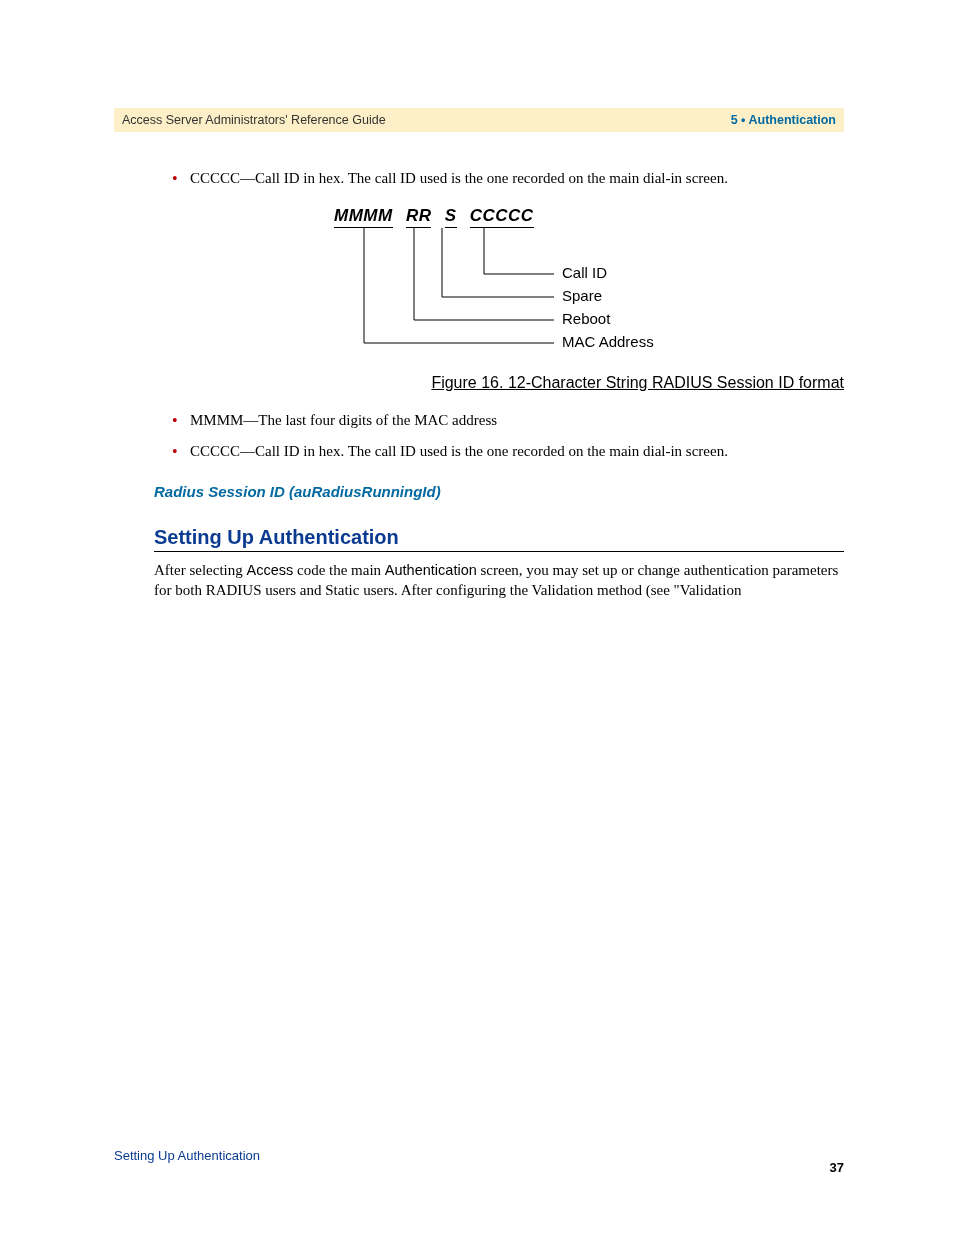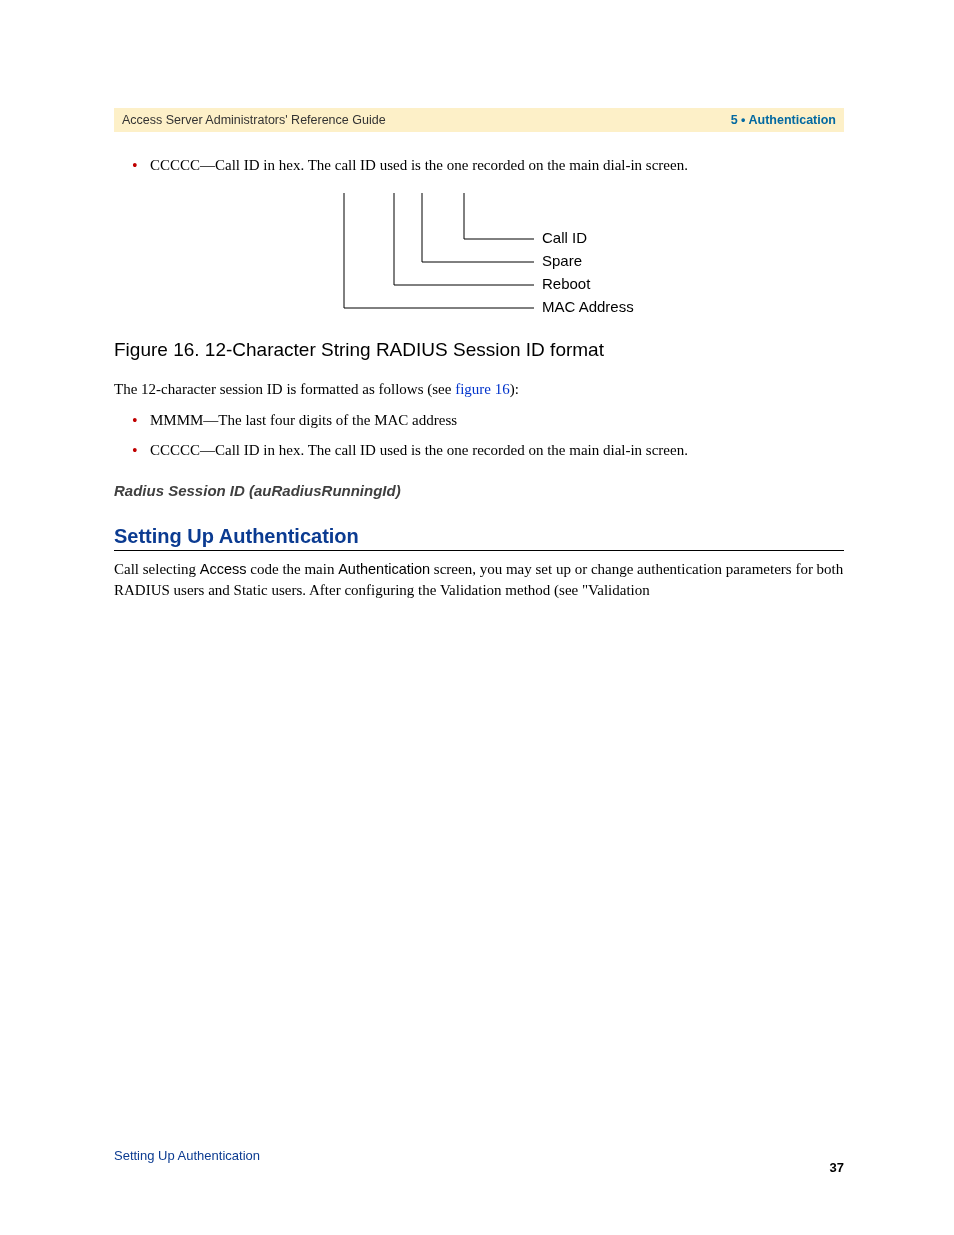--- a/index.html
+++ b/index.html
@@ -27,21 +27,22 @@
     font-size: 12.5px;
   }
   .header-left {
     color: #333;
   }
   .header-right {
     font-weight: bold;
     color: #0369a1;
   }
   .content {
-    padding-top: 23px;
+    padding-top: 36px;
+    margin-left: 40px;
   }
   ul.bullets {
     list-style: none;
     padding: 0;
     margin: 0 0 0 18px;
   }
   ul.bullets > li {
     position: relative;
     padding-left: 18px;
     margin-bottom: 10px;
@@ -76,38 +77,39 @@
     padding-bottom: 1px;
     margin-right: 8px;
     display: inline-block;
   }
   .d-labels {
     font-family: Arial, Helvetica, sans-serif;
     font-size: 15px;
     color: #000;
   }
   .figure-caption {
-    text-align: left;
-    font-family: Arial, Helvetica, sans-serif;
-    font-size: 19px;
+    text-align: right;
+    font-family: Arial, Helvetica, sans-serif;
+    font-size: 16px;
     margin: 12px 0 18px 0;
+    text-decoration: underline;
   }
   .body-para {
     font-size: 15px;
     line-height: 1.35;
     margin: 0 0 10px 0;
   }
   .link-blue {
     color: #0033cc;
   }
   .h3-blue-italic {
     font-family: Arial, Helvetica, sans-serif;
     font-weight: bold;
     font-style: italic;
-    color: #404040;
+    color: #0369a1;
     font-size: 15px;
     margin: 22px 0 4px 0;
   }
   .h2-blue {
     font-family: Arial, Helvetica, sans-serif;
     font-weight: bold;
     color: #0b3b91;
     font-size: 20px;
     margin: 26px 0 0 0;
     padding-bottom: 2px;
@@ -146,53 +148,56 @@
   </div>
 
   <div class="content">
 
     <ul class="bullets">
       <li>CCCCC—Call ID in hex. The call ID used is the one recorded on the main dial-in screen.</li>
     </ul>
 
     <div class="figure-wrap">
       <div class="diagram">
+        <div class="diagram-top">
+          <span class="seg">MMMM</span>
+          <span class="seg">RR</span>
+          <span class="seg">S</span>
+          <span class="seg">CCCCC</span>
+        </div>
         <svg width="330" height="130">
           <line x1="30" y1="0" x2="30" y2="115" stroke="#000" stroke-width="1"></line>
           <line x1="80" y1="0" x2="80" y2="92" stroke="#000" stroke-width="1"></line>
           <line x1="108" y1="0" x2="108" y2="69" stroke="#000" stroke-width="1"></line>
           <line x1="150" y1="0" x2="150" y2="46" stroke="#000" stroke-width="1"></line>
           <line x1="150" y1="46" x2="220" y2="46" stroke="#000" stroke-width="1"></line>
           <line x1="108" y1="69" x2="220" y2="69" stroke="#000" stroke-width="1"></line>
           <line x1="80" y1="92" x2="220" y2="92" stroke="#000" stroke-width="1"></line>
           <line x1="30" y1="115" x2="220" y2="115" stroke="#000" stroke-width="1"></line>
           <text x="228" y="50" class="d-labels">Call ID</text>
           <text x="228" y="73" class="d-labels">Spare</text>
           <text x="228" y="96" class="d-labels">Reboot</text>
           <text x="228" y="119" class="d-labels">MAC Address</text>
         </svg>
       </div>
     </div>
 
     <div class="figure-caption">Figure 16. 12-Character String RADIUS Session ID format</div>
 
-    <p class="body-para">
-      <span>The 12-character session ID is formatted as follows (see </span><span class="link-blue">figure 16</span><span>):</span>
-    </p>
 
     <ul class="bullets">
       <li>MMMM—The last four digits of the MAC address</li>
       <li>CCCCC—Call ID in hex. The call ID used is the one recorded on the main dial-in screen.</li>
     </ul>
 
     <div class="h3-blue-italic">Radius Session ID (auRadiusRunningId)</div>
 
     <div class="h2-blue">Setting Up Authentication</div>
     <p class="body-para" style="margin-top:8px;">
-      <span>Call selecting </span><span class="sans">Access</span><span> code the main </span><span class="sans">Authentication</span><span> screen, you may set up or change authentication parameters for both RADIUS users and Static users. After configuring the Validation method (see "Validation</span>
+      <span>After selecting </span><span class="sans">Access</span><span> code the main </span><span class="sans">Authentication</span><span> screen, you may set up or change authentication parameters for both RADIUS users and Static users. After configuring the Validation method (see "Validation</span>
     </p>
 
   </div>
 
   <div class="footer">
     <span class="footer-left">Setting Up Authentication</span>
     <span class="footer-right">37</span>
   </div>
 
 </div>

